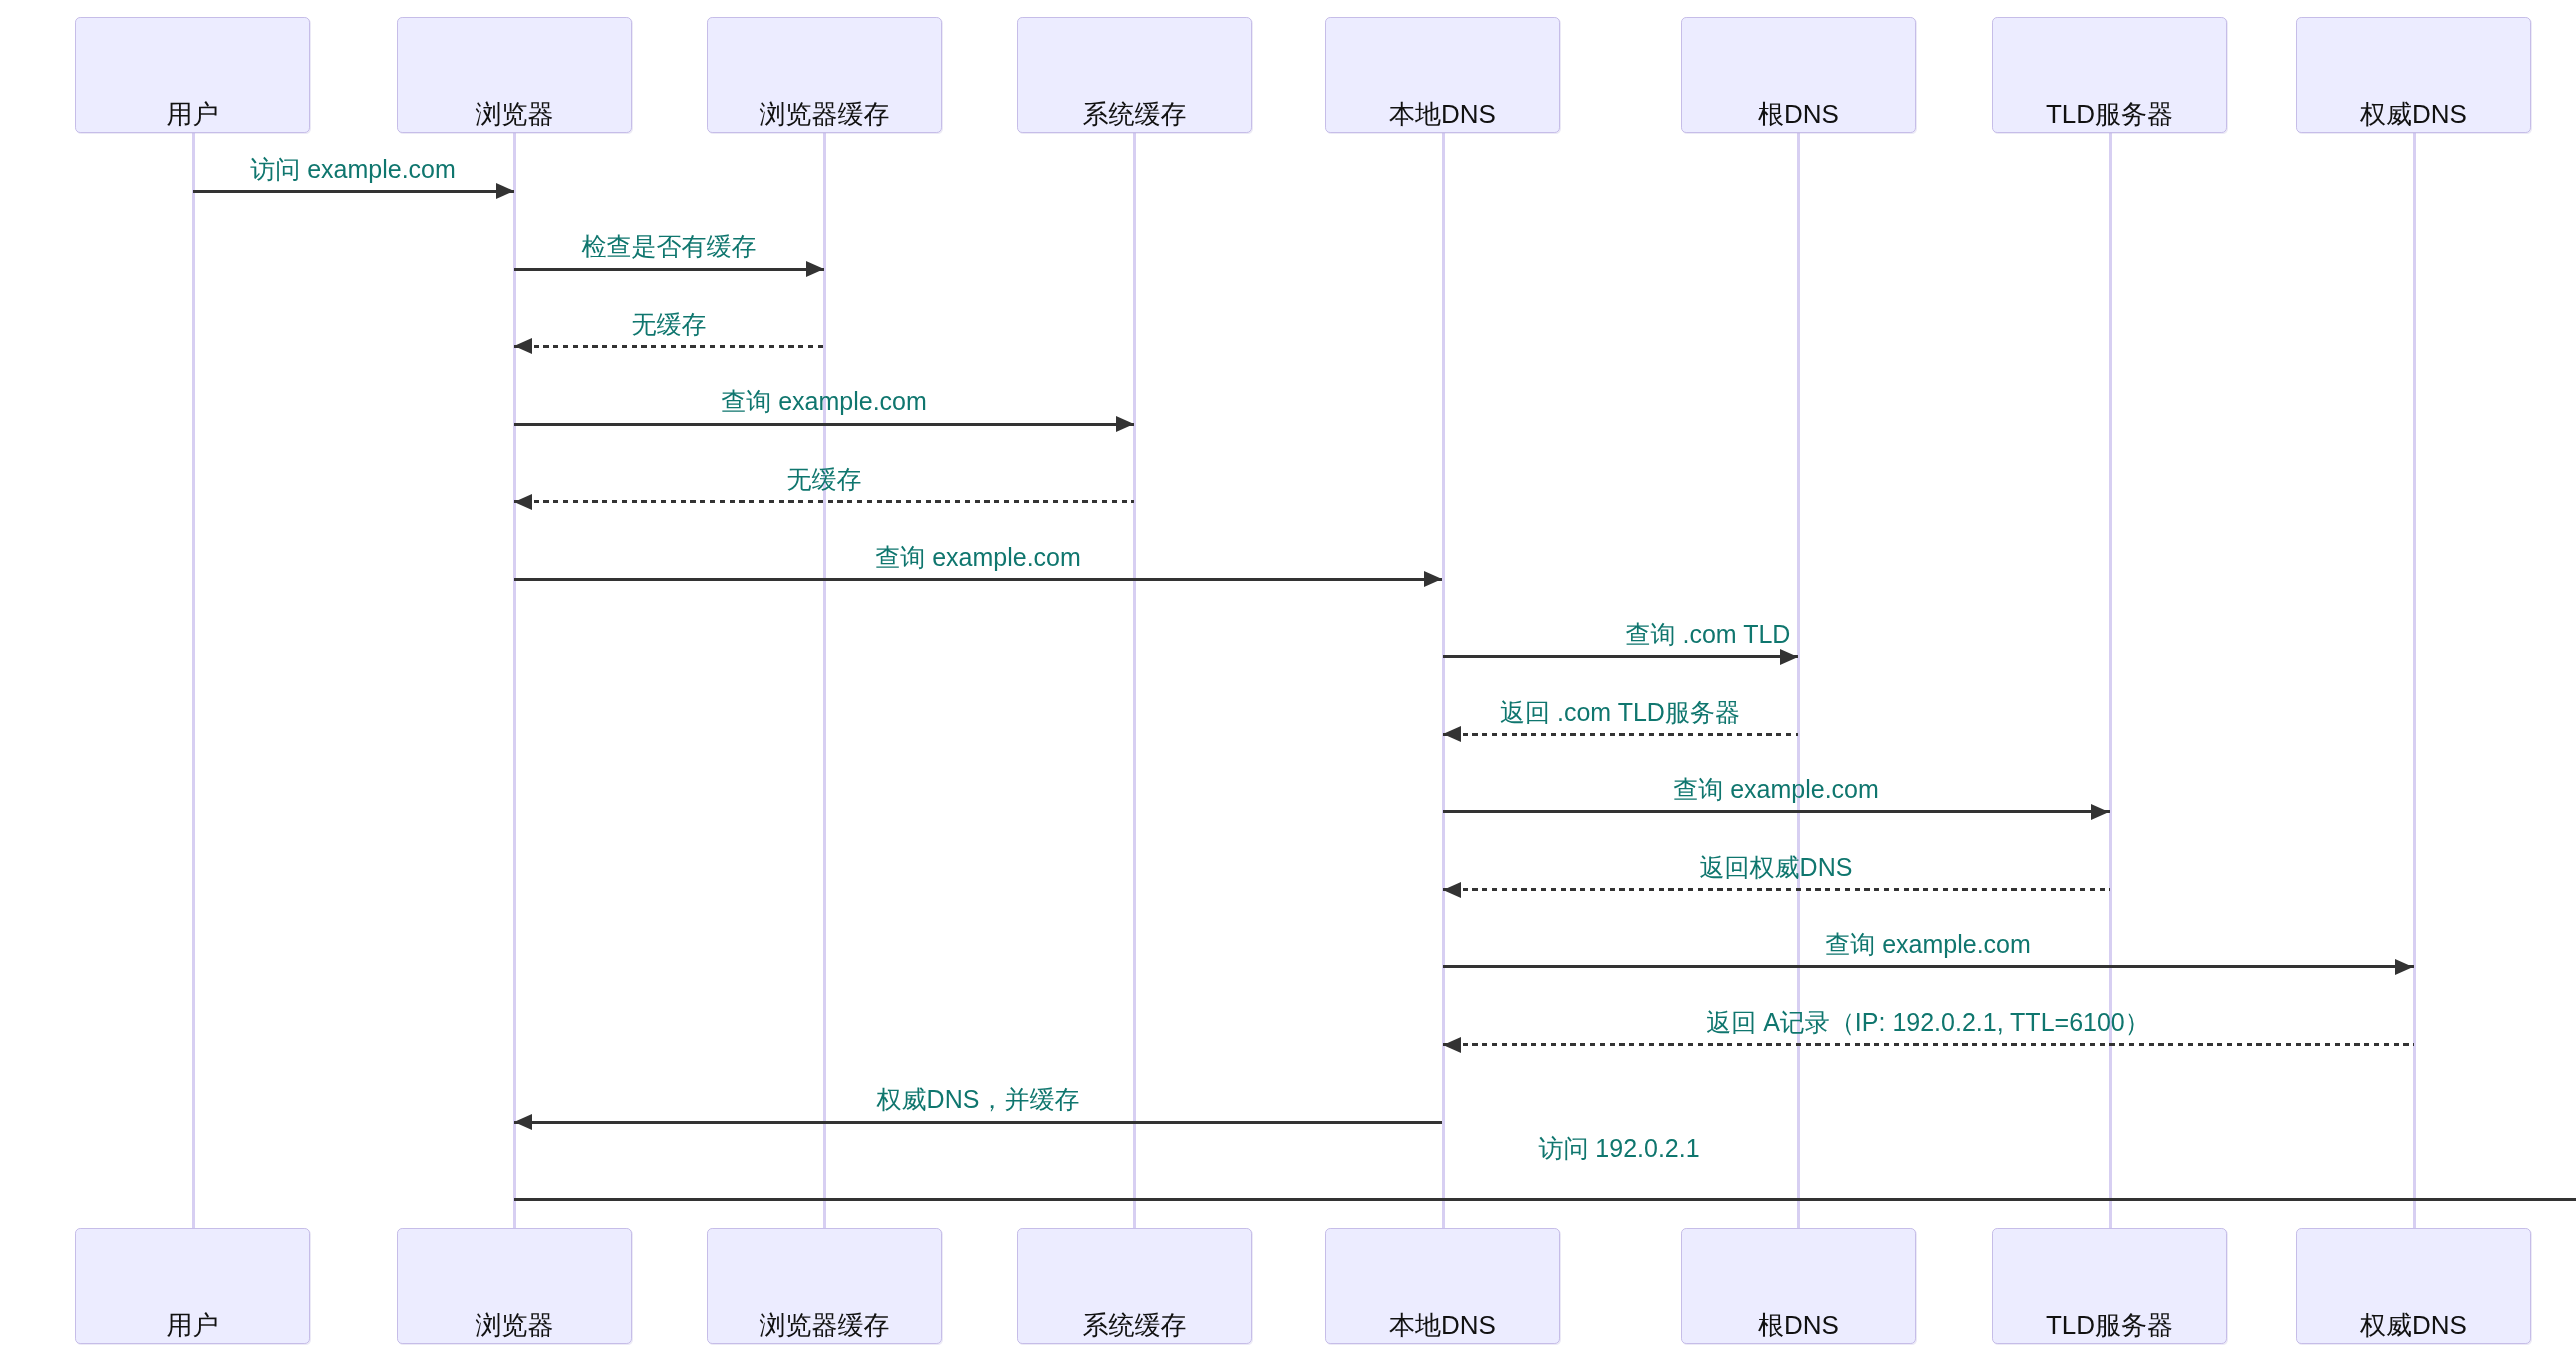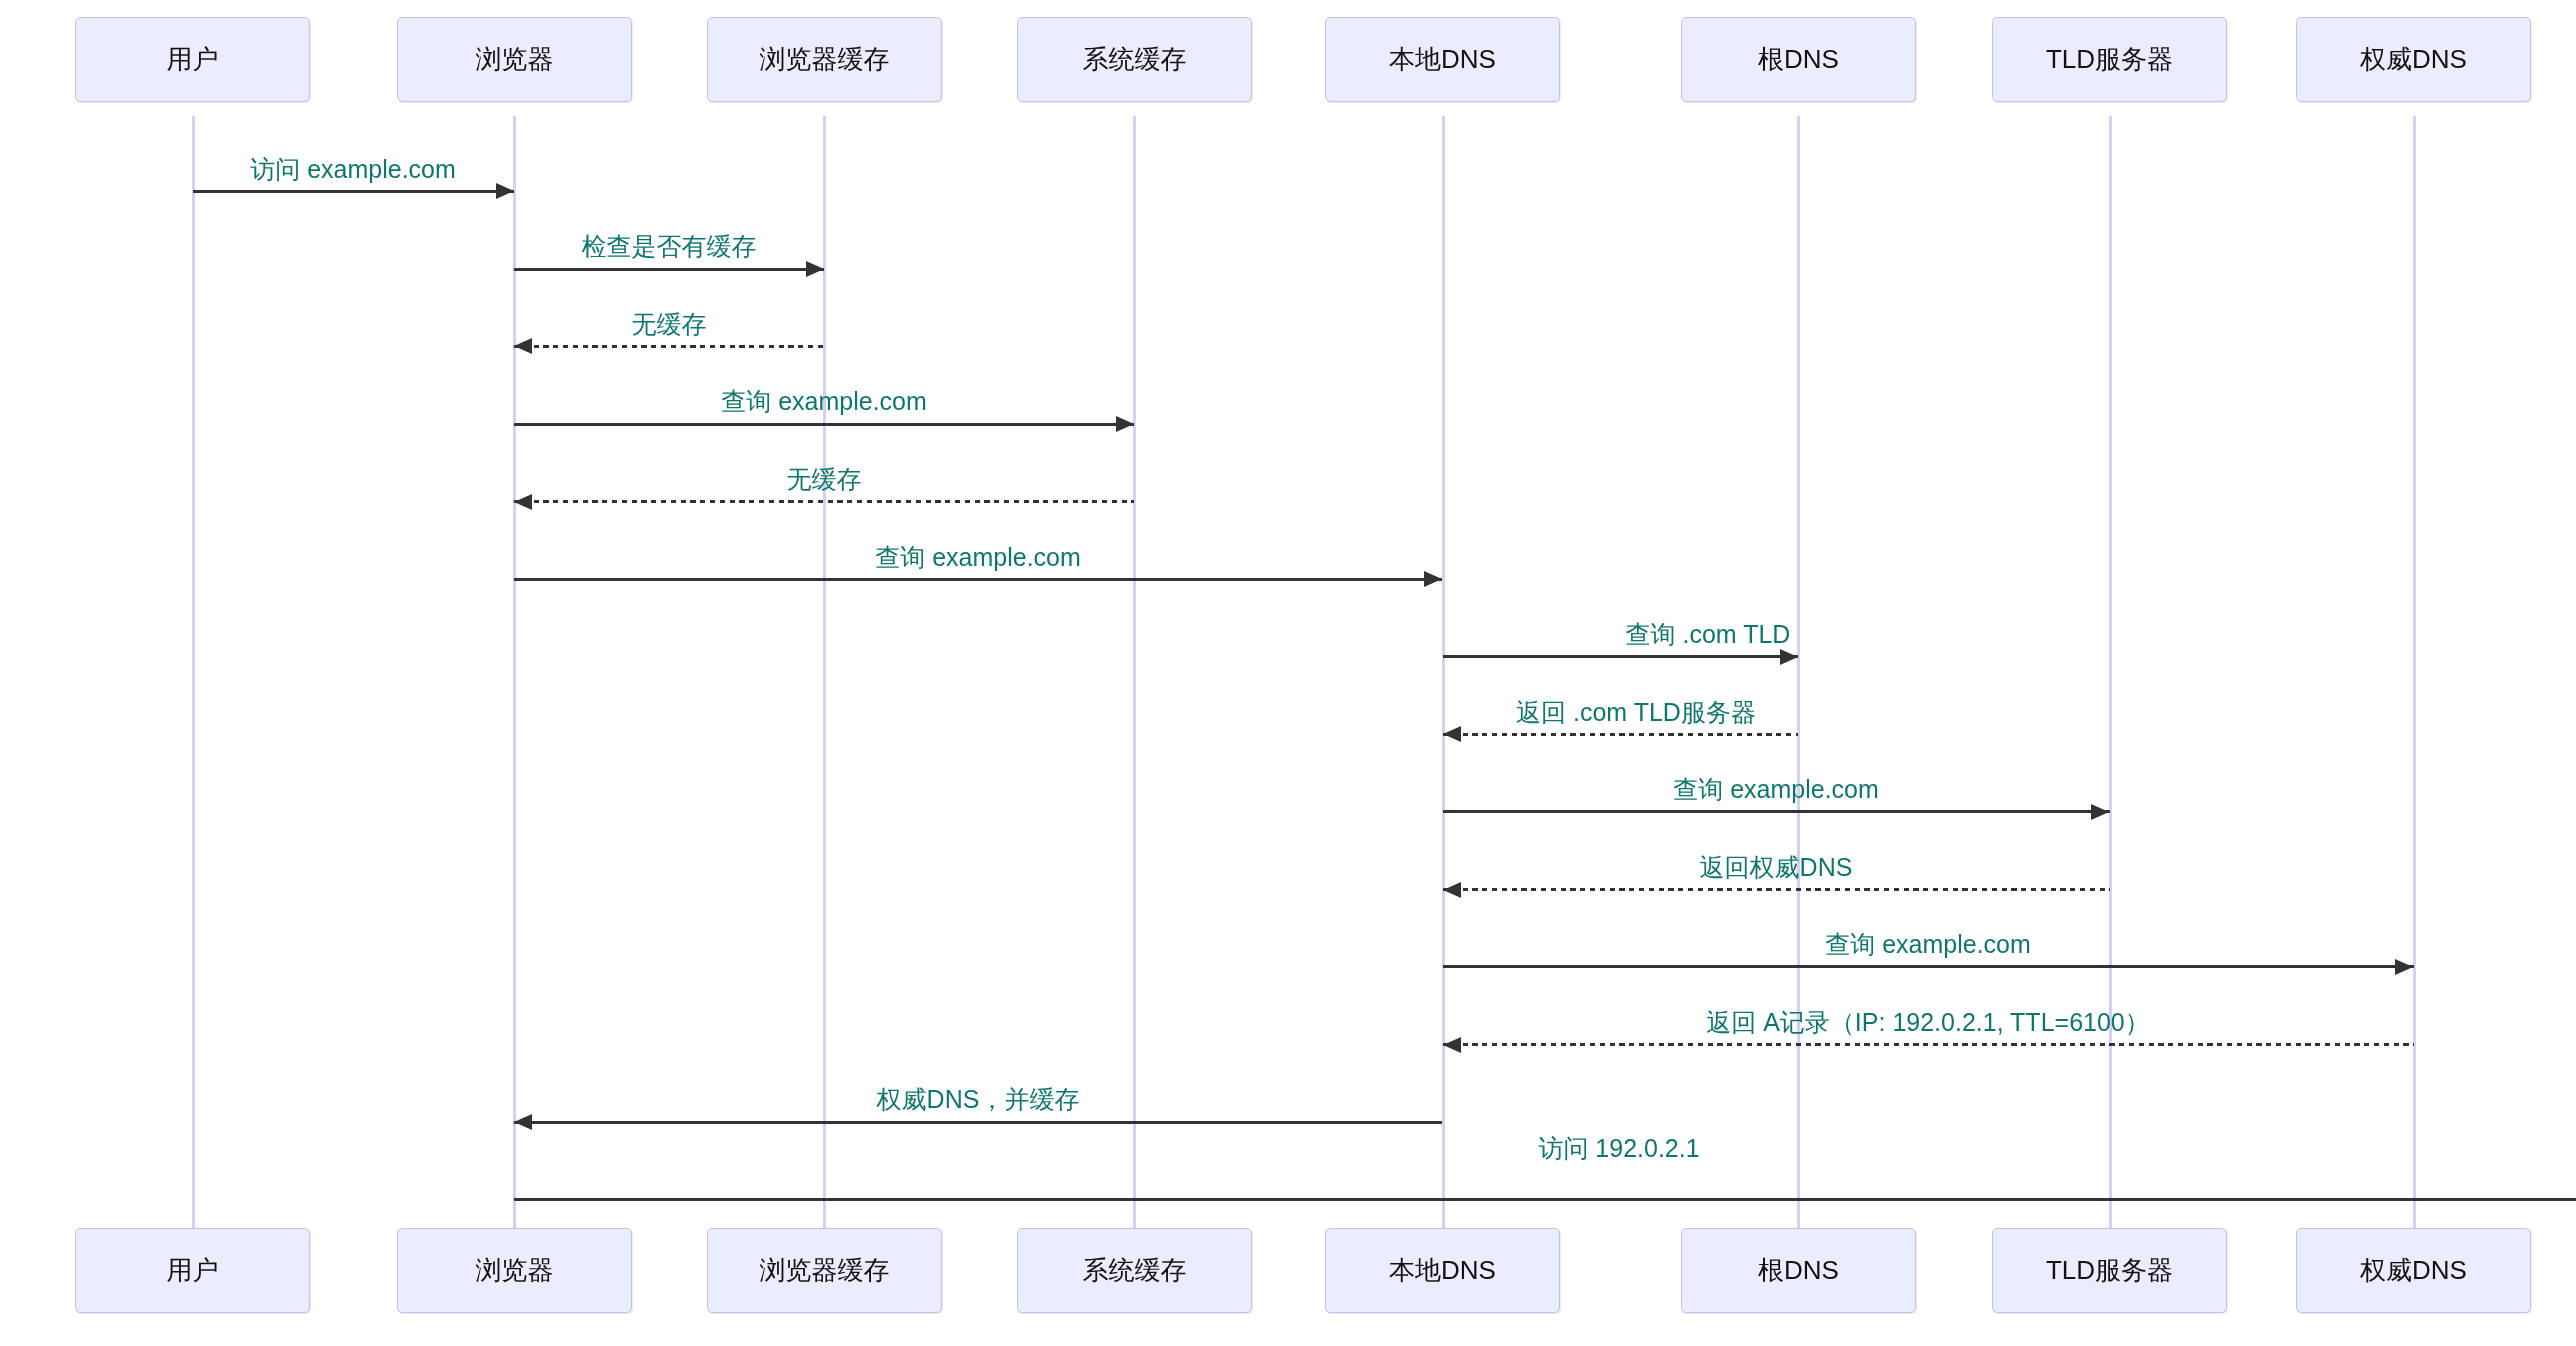--- a/index.html
+++ b/index.html
@@ -6,25 +6,25 @@
   .diagram-root{
     position:relative;
     width:2915px;height:1346px;
     background:#ffffff;
     font-family:"Liberation Sans",sans-serif;
     overflow:hidden;
   }
   .actor-box{
     position:absolute;
     box-sizing:border-box;
-    width:235px;height:85px;
+    width:235px;height:116px;
     background:#ECECFF;
     border:1.5px solid #c6bde8;
     border-radius:5.2px;
-    display:flex;align-items:center;justify-content:center;
+    display:flex;align-items:flex-end;justify-content:center;
     box-shadow:1px 1px 0 rgba(180,170,220,.25);
   }
   .actor-label{
     font-size:26px;
     color:#111111;
     white-space:nowrap;
   }
   .lifeline{
     position:absolute;
     width:2.6px;
@@ -132,21 +132,21 @@
     <div class="msg-arrowhead left" style="top: 494px; left: 514px;"></div>
     <div class="msg-label" style="left: 824px; top: 465px;">无缓存</div>
     <div class="msg-line solid" style="left: 514px; top: 578px; width: 928px;"></div>
     <div class="msg-arrowhead right" style="top: 571px; left: 1424px;"></div>
     <div class="msg-label" style="left: 978px; top: 543px;">查询 example.com</div>
     <div class="msg-line solid" style="left: 1443px; top: 655px; width: 355px;"></div>
     <div class="msg-arrowhead right" style="top: 649px; left: 1780px;"></div>
     <div class="msg-label" style="left: 1708px; top: 620px;">查询 .com TLD</div>
     <div class="msg-line dotted" style="left: 1443px; top: 733px; width: 355px;"></div>
     <div class="msg-arrowhead left" style="top: 726px; left: 1443px;"></div>
-    <div class="msg-label" style="left: 1620px; top: 698px; margin-left: 16px;">返回 .com TLD服务器</div>
+    <div class="msg-label" style="left: 1620px; top: 698px;">返回 .com TLD服务器</div>
     <div class="msg-line solid" style="left: 1443px; top: 810px; width: 667px;"></div>
     <div class="msg-arrowhead right" style="top: 804px; left: 2091px;"></div>
     <div class="msg-label" style="left: 1776px; top: 775px;">查询 example.com</div>
     <div class="msg-line dotted" style="left: 1443px; top: 888px; width: 667px;"></div>
     <div class="msg-arrowhead left" style="top: 882px; left: 1443px;"></div>
     <div class="msg-label" style="left: 1776px; top: 853px;">返回权威DNS</div>
     <div class="msg-line solid" style="left: 1443px; top: 965px; width: 971px;"></div>
     <div class="msg-arrowhead right" style="top: 959px; left: 2395px;"></div>
     <div class="msg-label" style="left: 1928px; top: 930px;">查询 example.com</div>
     <div class="msg-line dotted" style="left: 1443px; top: 1043px; width: 971px;"></div>

